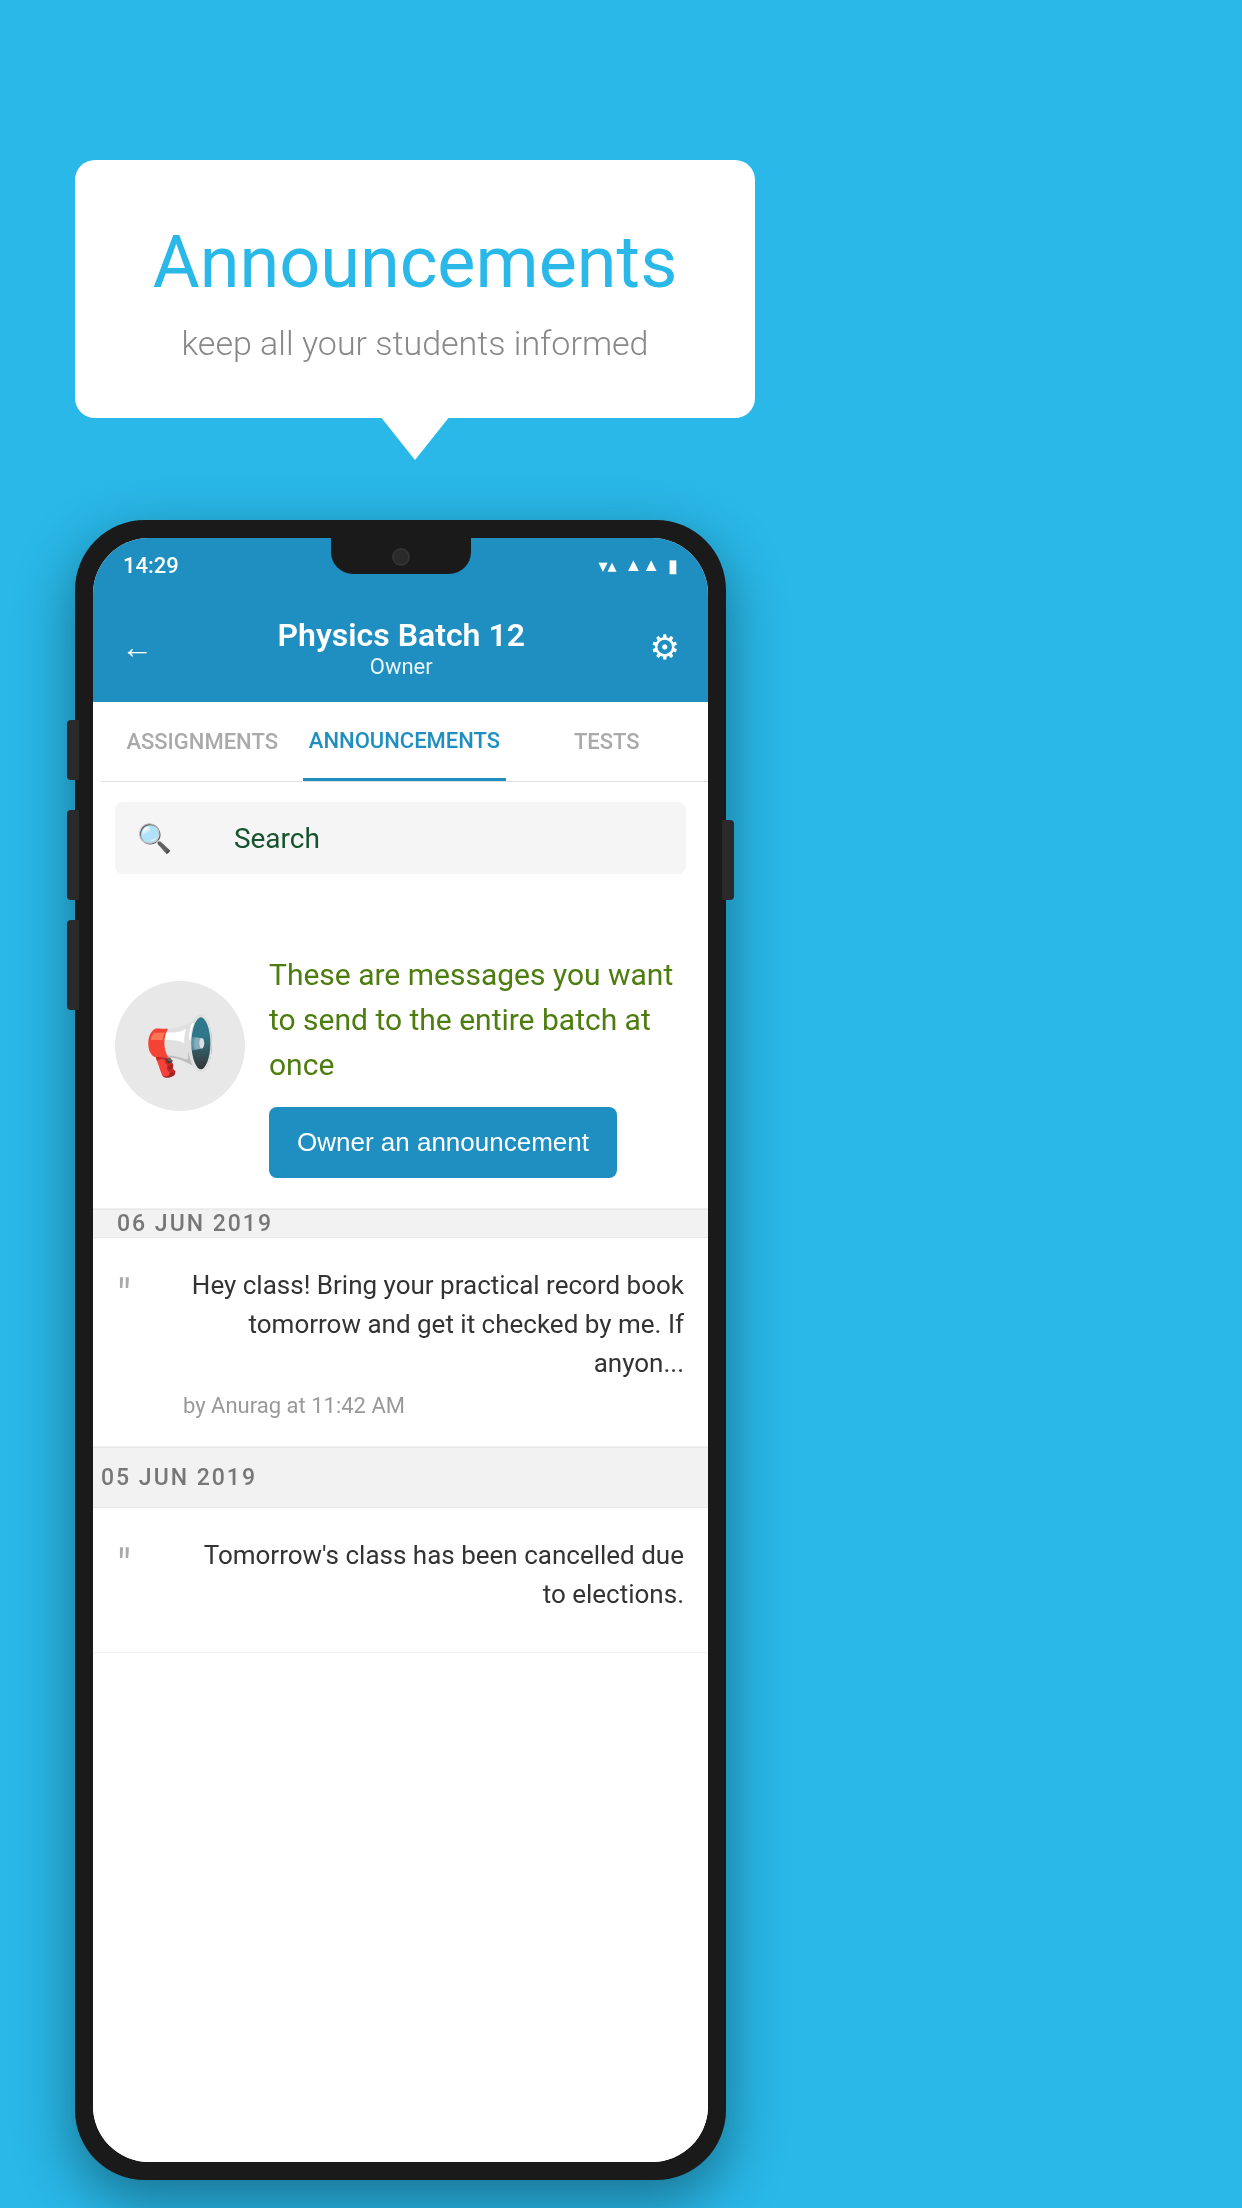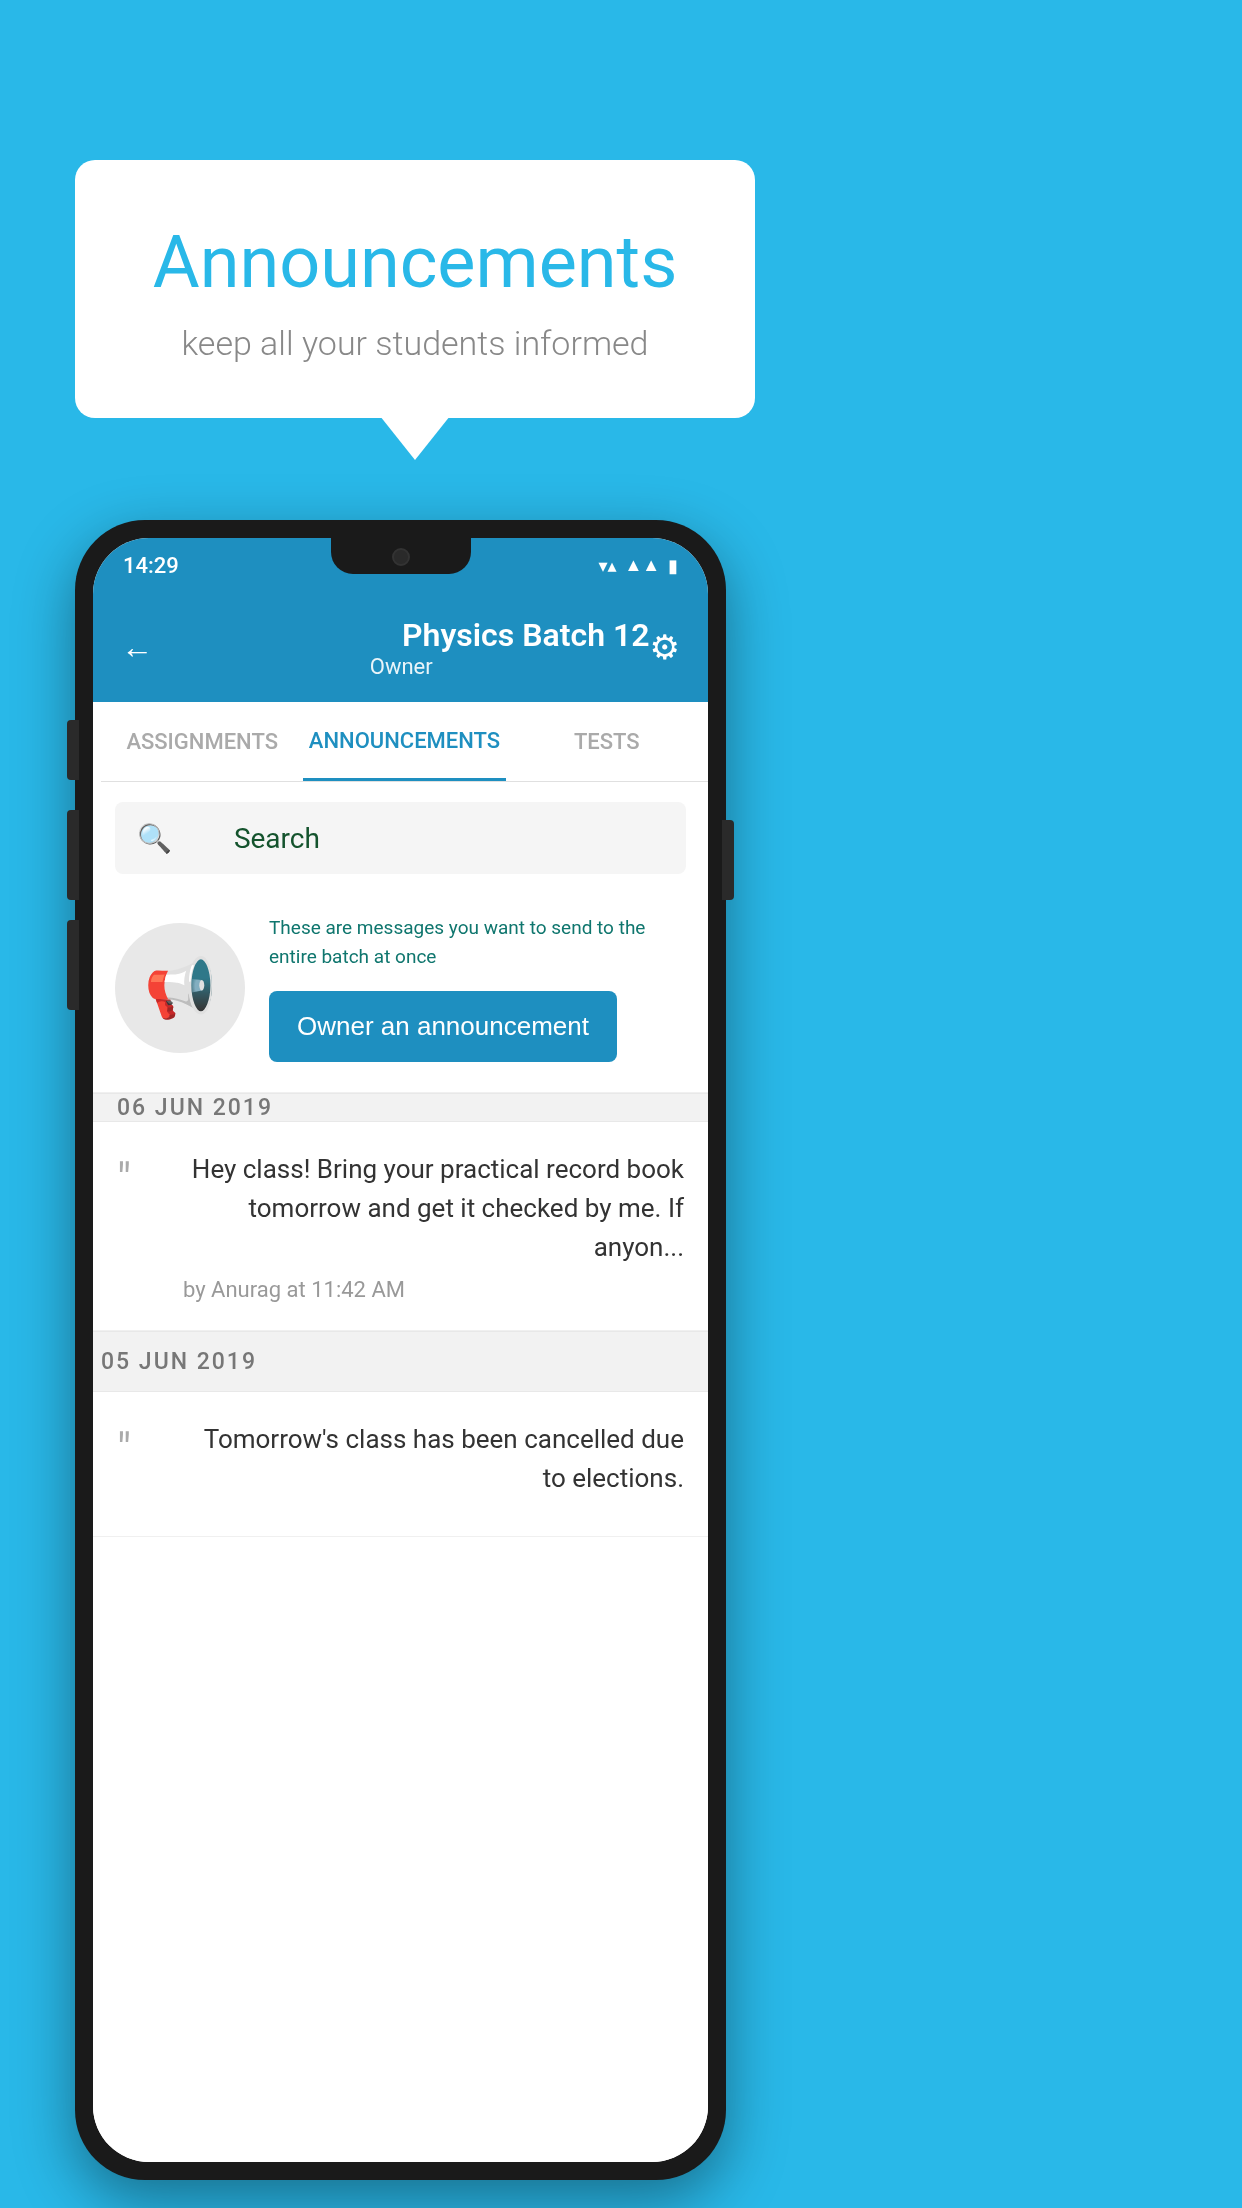--- a/index.html
+++ b/index.html
@@ -144,21 +144,20 @@
       cursor: pointer;
     }
     .header-center {
       text-align: center;
       flex: 1;
     }
     .header-title {
       color: white;
       font-size: 32px;
       font-weight: 600;
-      text-align: right;
     }
     .header-subtitle {
       color: rgba(255,255,255,0.9);
       font-size: 22px;
     }
     .header-gear {
       color: white;
       font-size: 34px;
     }
 
@@ -245,24 +244,25 @@
       justify-content: center;
     }
     .megaphone-icon {
       font-size: 58px;
       color: #666;
     }
     .promo-content {
       flex: 1;
     }
     .promo-description {
-      color: #0f766e;
-      font-size: 19px;
+      color: #4d7c0f;
+      font-size: 30px;
       line-height: 1.5;
       margin-bottom: 20px;
+      margin-top: 38px;
     }
     .make-announcement-btn {
       background: #1e8fc0;
       color: white;
       border: none;
       border-radius: 8px;
       padding: 20px 28px;
       font-size: 26px;
       cursor: pointer;
       font-weight: 500;

